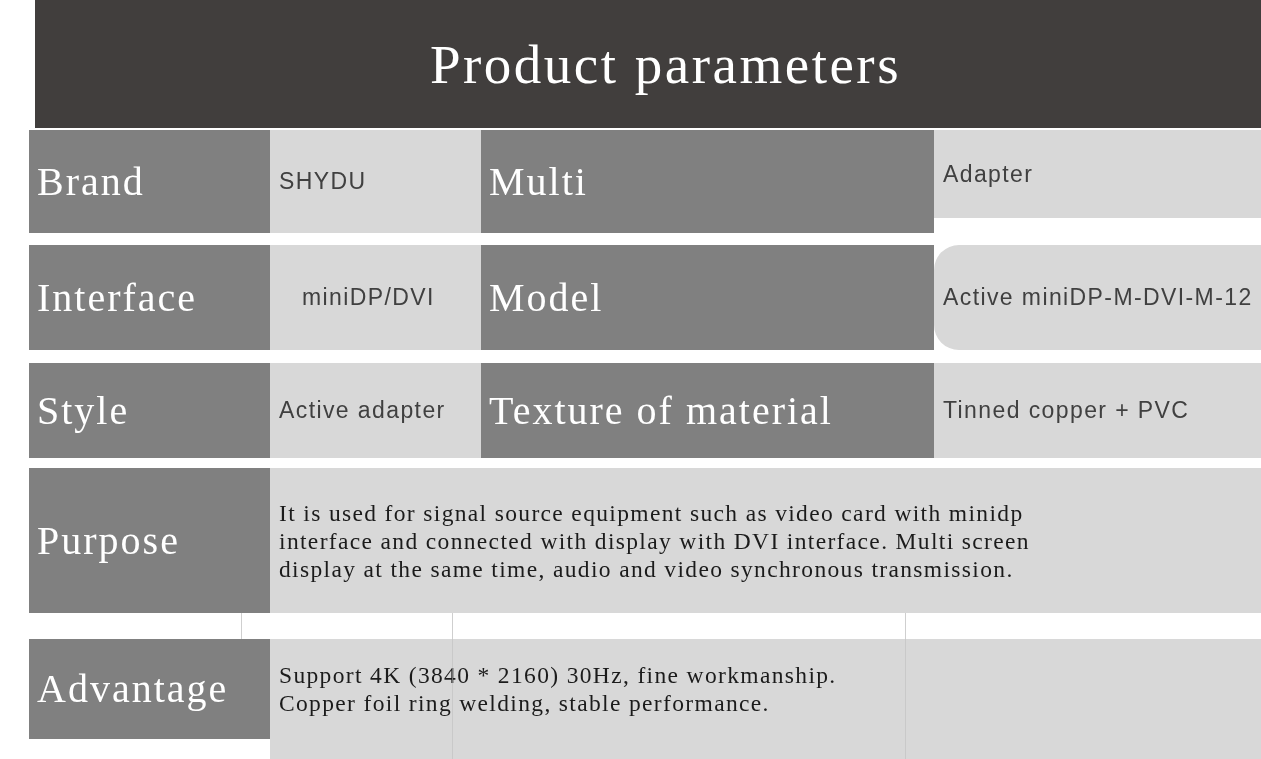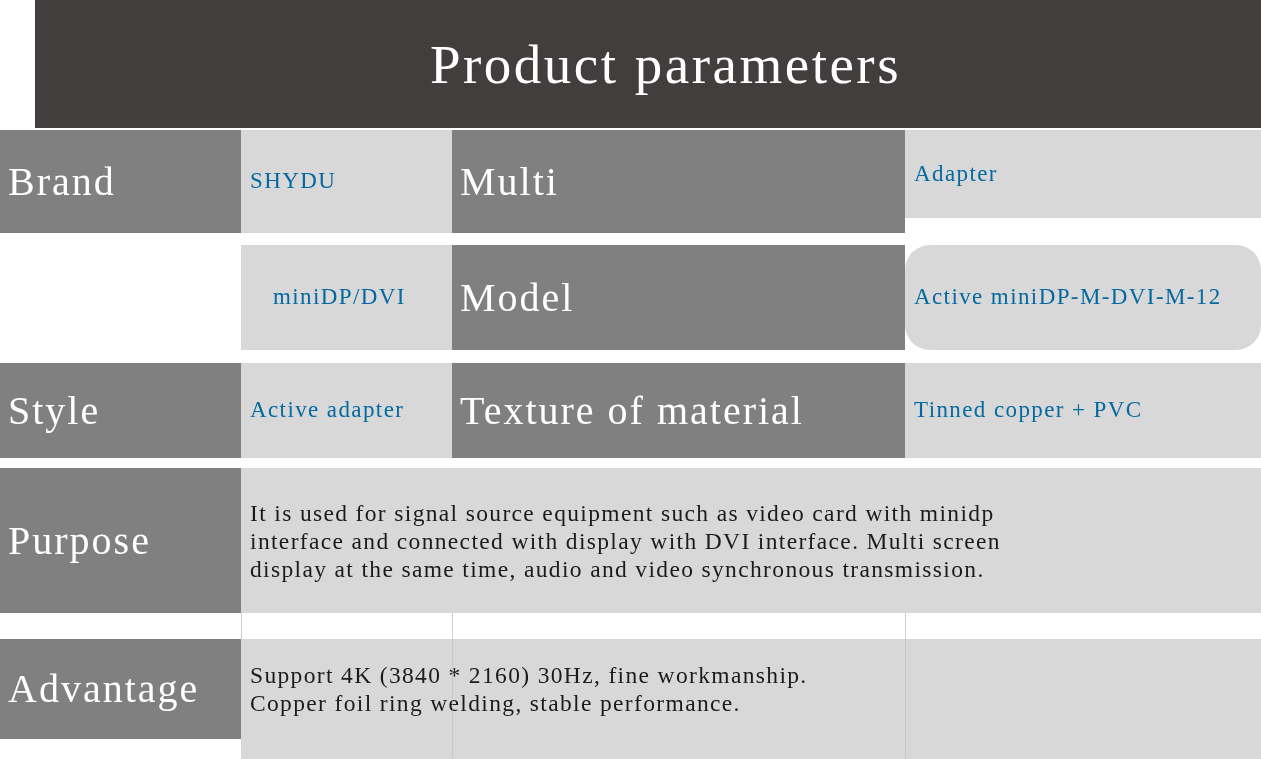--- a/index.html
+++ b/index.html
@@ -39,41 +39,42 @@
     white-space: pre;
     line-height: 1;
   }
 
   
   .cell {
     position: absolute;
     display: flex;
     align-items: center;
     overflow: hidden;
+    margin-left: 29px;
   }
 
   .label-cell {
     background: #808080;
   }
   .label-cell .txt {
     font-family: "Liberation Serif", "DejaVu Serif", serif;
     color: #ffffff;
     font-size: 40px;
     letter-spacing: 2px;
     white-space: pre;
     padding-left: 8px;
     line-height: 1.05;
   }
 
   .value-cell {
     background: #d8d8d8;
   }
   .value-cell .txt {
-    font-family: Liberation Serif, serif;
-    color: #0369a1;
+    font-family: Liberation Sans, sans-serif;
+    color: #404040;
     font-size: 23px;
     letter-spacing: 1.4px;
     white-space: pre;
     padding-left: 9px;
     line-height: 1.5;
   }
 
   
   .para-cell .txt {
     font-family: "Liberation Serif", "DejaVu Serif", serif;
@@ -107,20 +108,23 @@
   <div class="cell value-cell" style="left:241px; top:130px; width:211px; height:103px;">
     <span class="txt">SHYDU</span>
   </div>
   <div class="cell label-cell" style="left:452px; top:130px; width:453px; height:103px;">
     <span class="txt">Multi</span>
   </div>
   <div class="cell value-cell" style="left:905px; top:130px; width:356px; height:88px;">
     <span class="txt">Adapter</span>
   </div>
 
+  <div class="cell label-cell" style="left:0px; top:245px; width:241px; height:105px;">
+    <span class="txt">Interface</span>
+  </div>
   <div class="cell value-cell" style="left:241px; top:245px; width:211px; height:105px;padding-left:23px;">
     <span class="txt">miniDP/DVI</span>
   </div>
   <div class="cell label-cell" style="left:452px; top:245px; width:453px; height:105px;">
     <span class="txt">Model</span>
   </div>
   <div class="cell value-cell" style="left:905px; top:245px; width:356px; height:105px;border-radius:25px;">
     <span class="txt">Active miniDP-M-DVI-M-12</span>
   </div>
 

